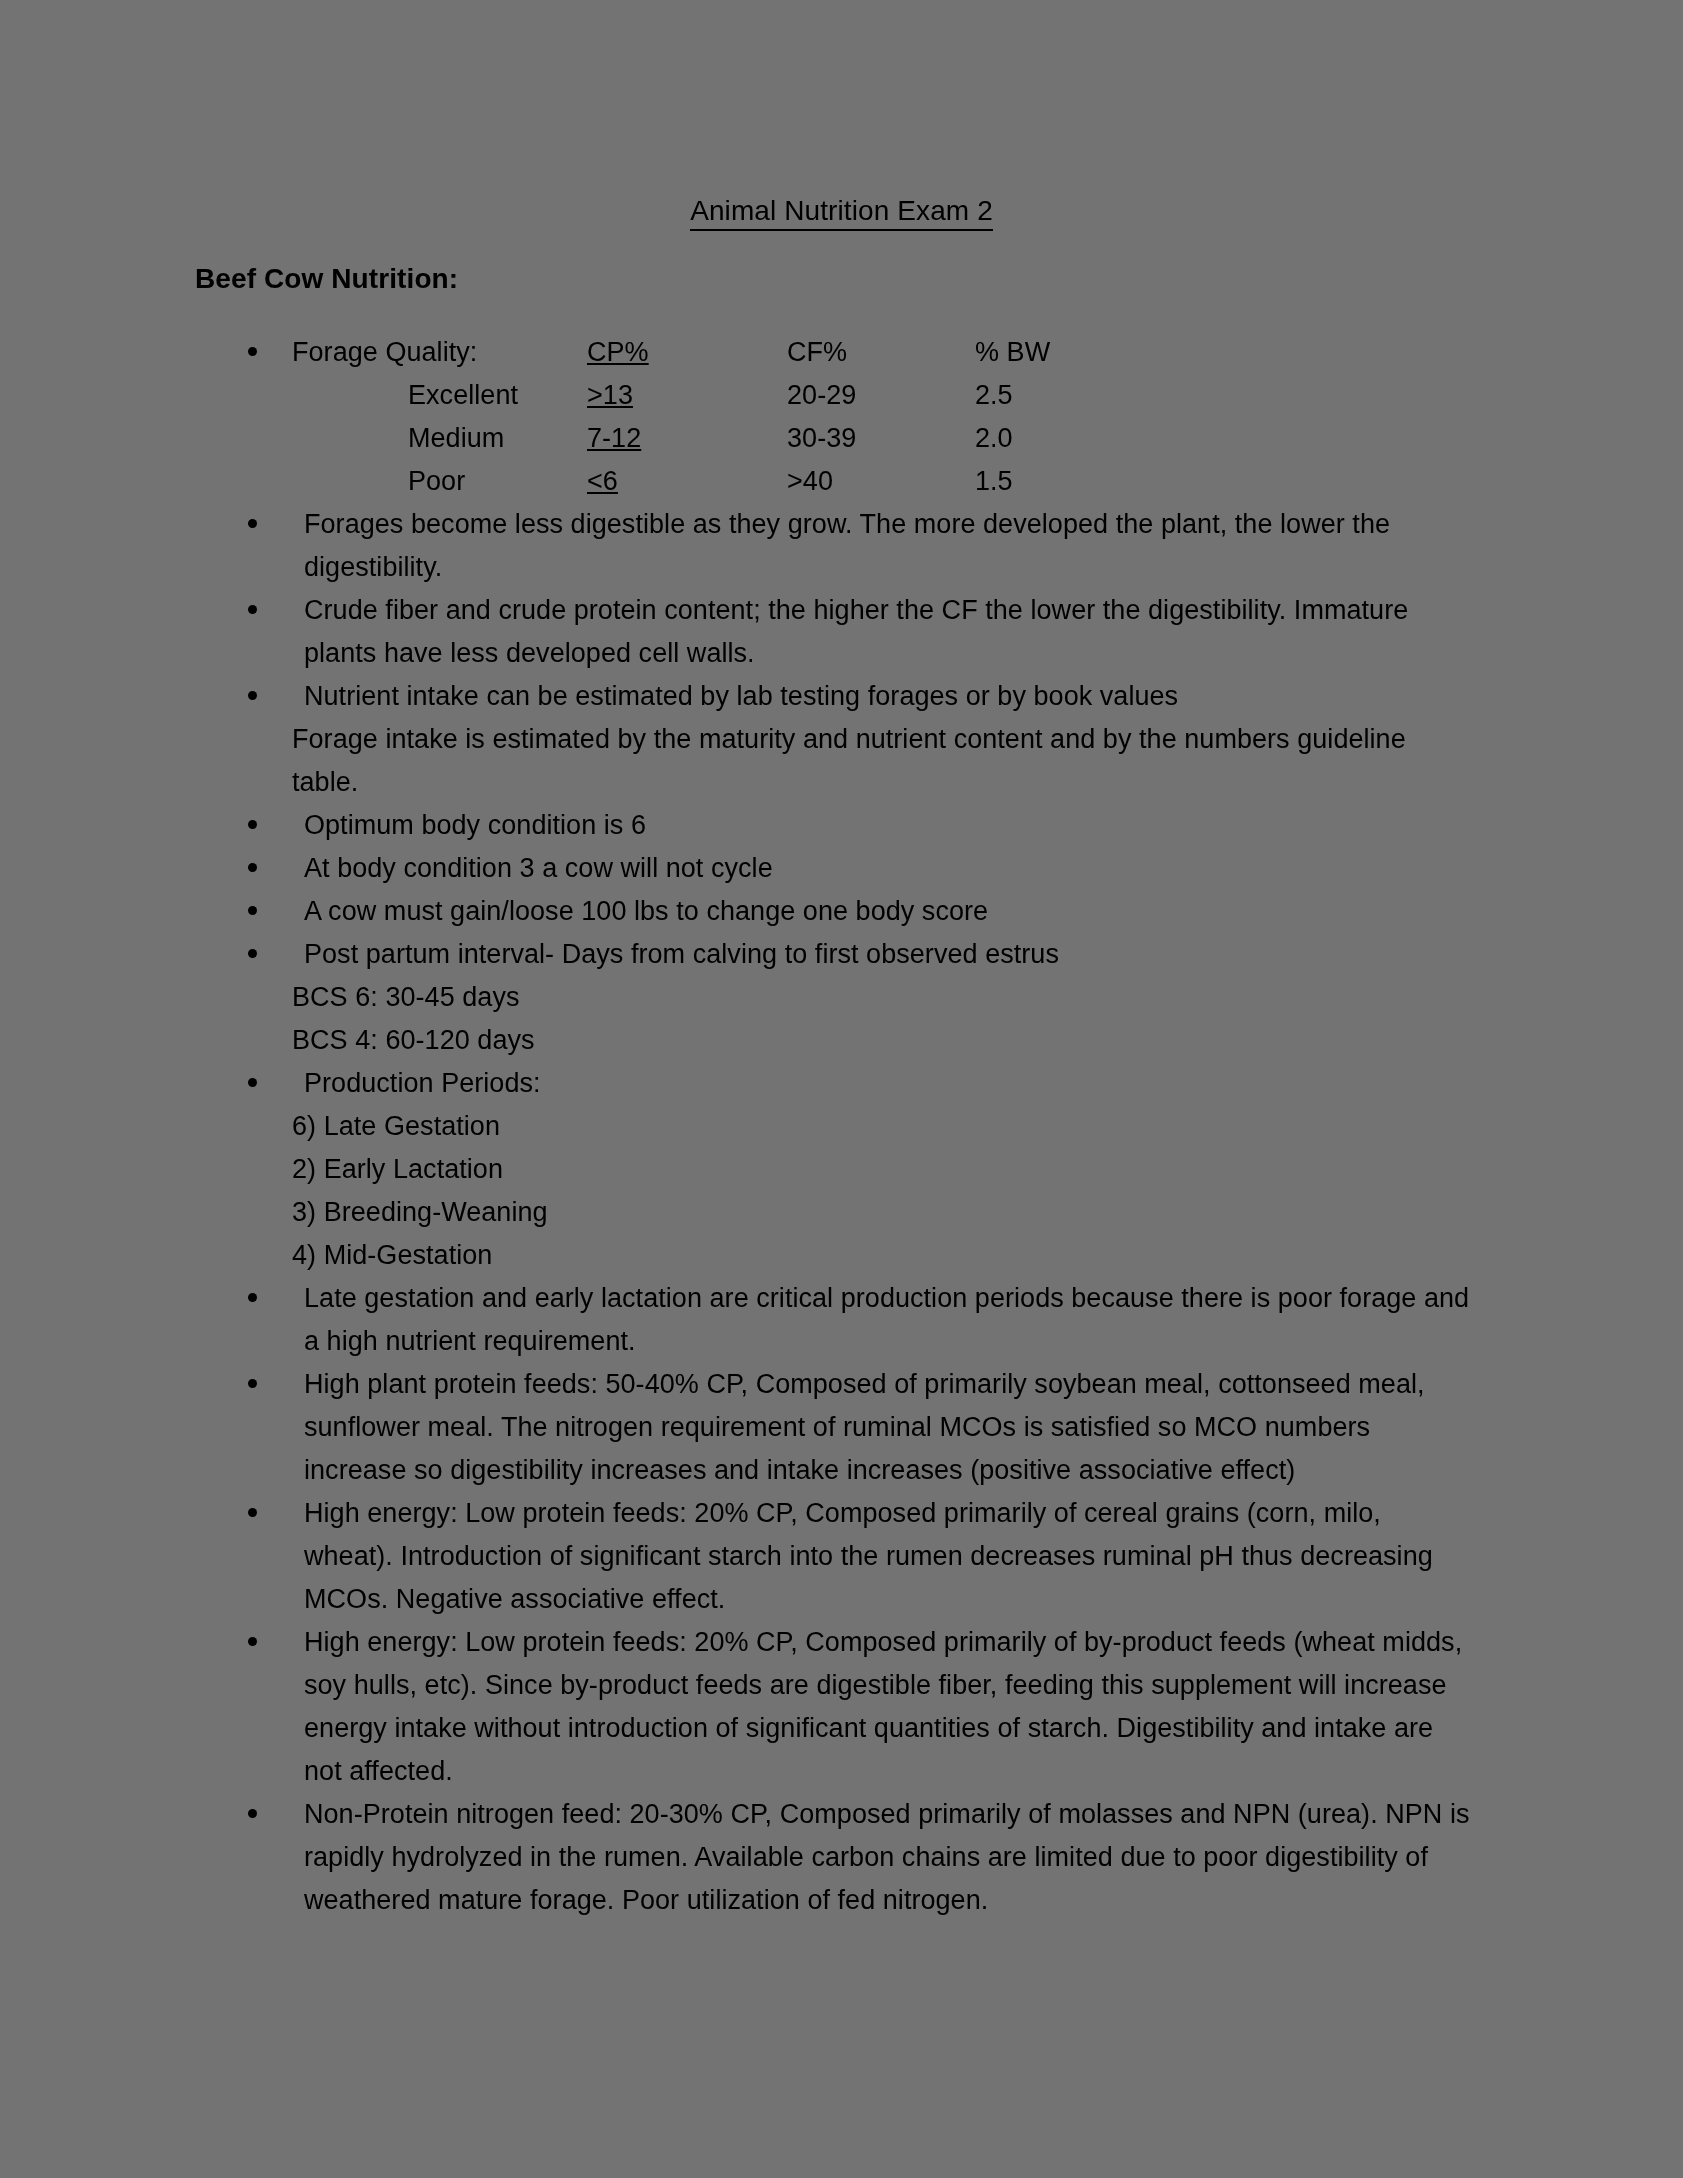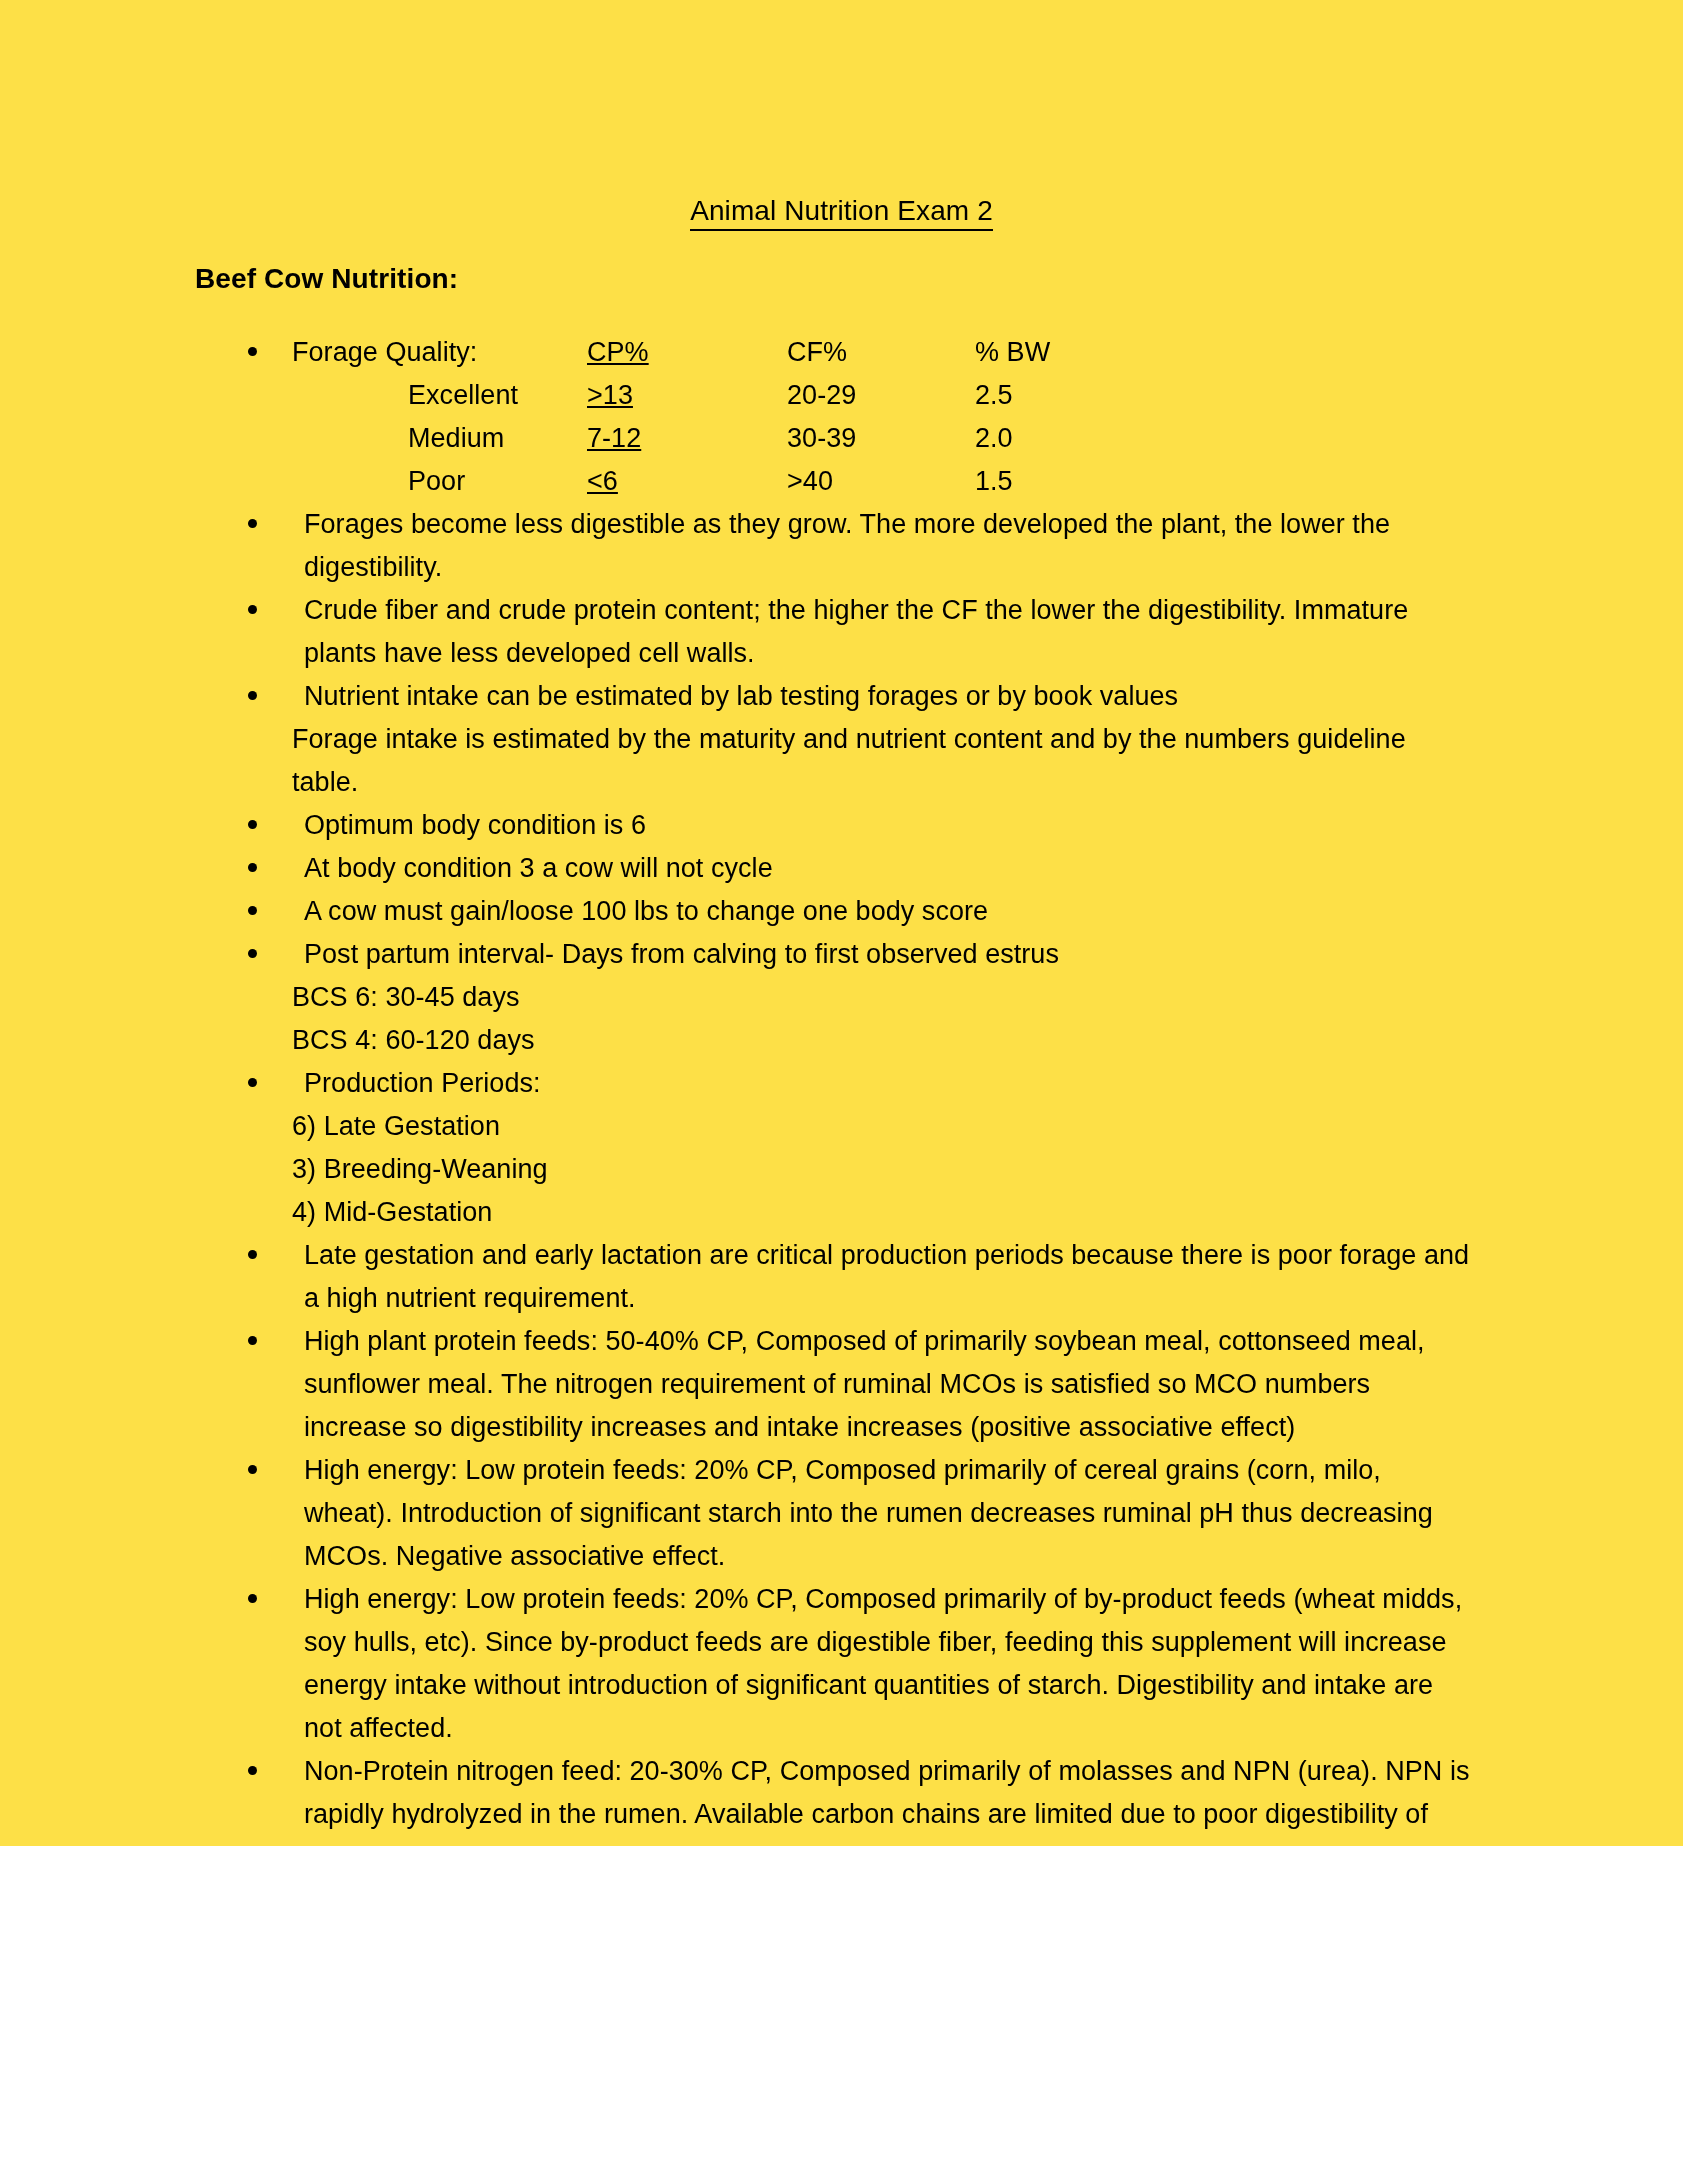--- a/index.html
+++ b/index.html
@@ -12,22 +12,22 @@
     width: 1683px;
     height: 2178px;
     font-family: "Liberation Sans", sans-serif;
     color: #000000;
     -webkit-font-smoothing: antialiased;
   }
 
   .page {
     position: relative;
     width: 1683px;
-    height: 1846px;
-    background: #fde047;
+    height: 2178px;
+    background: #737373;
     box-sizing: border-box;
     padding: 0;
     overflow: hidden;
   }
 
   
   .doc-title-wrap {
     position: absolute;
     top: 194px;
     left: 0;
@@ -205,20 +205,21 @@
       <span class="bullet-text">Post partum interval- Days from calving to first observed estrus</span>
     </div>
     <div class="sub-line">BCS 6: 30-45 days</div>
     <div class="sub-line">BCS 4: 60-120 days</div>
 
     <div class="bullet-item">
       <span class="bullet-dot"></span>
       <span class="bullet-text">Production Periods:</span>
     </div>
     <div class="sub-line">6) Late Gestation</div>
+    <div class="sub-line">2) Early Lactation</div>
     <div class="sub-line">3) Breeding-Weaning</div>
     <div class="sub-line">4) Mid-Gestation</div>
 
     <div class="bullet-item">
       <span class="bullet-dot"></span>
       <span class="bullet-text">Late gestation and early lactation are critical production periods because there is poor forage and a high nutrient requirement.</span>
     </div>
 
     <div class="bullet-item">
       <span class="bullet-dot"></span>

